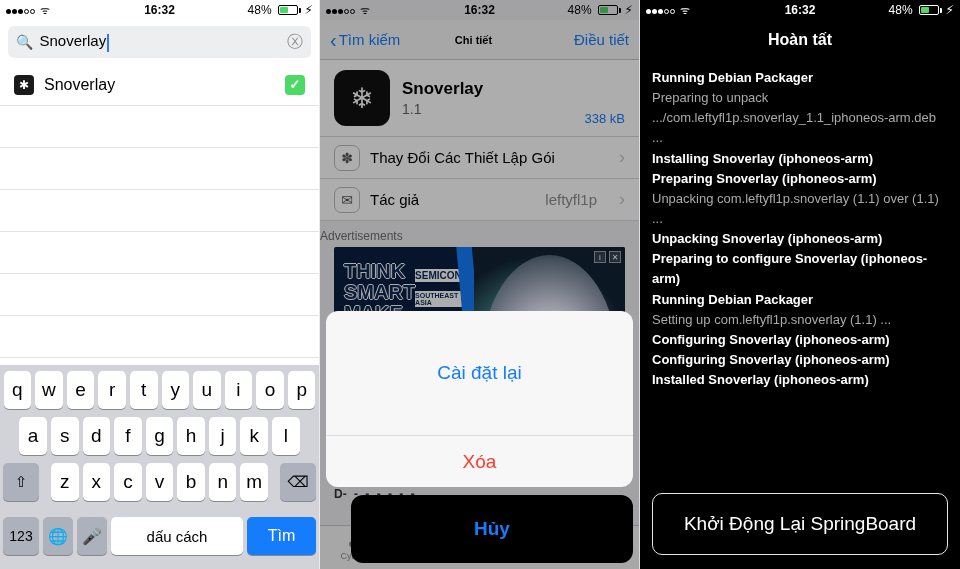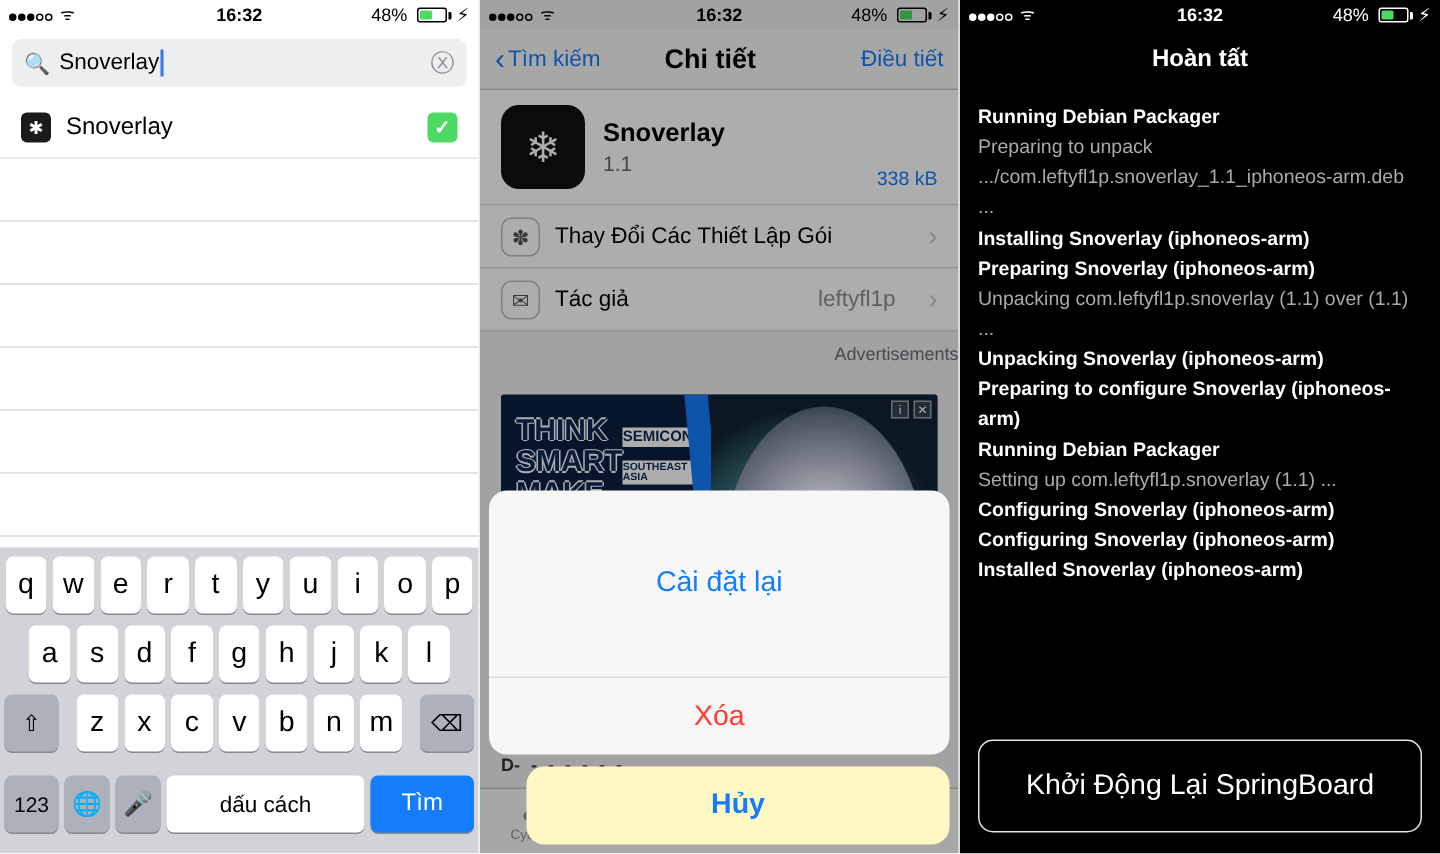--- a/index.html
+++ b/index.html
@@ -48,54 +48,54 @@
 .key.num { width: 36px; font-size: 14px; }
 .key.globe { width: 30px; font-size: 16px; }
 .key.mic { width: 30px; font-size: 16px; }
 .key.space { flex: 1; font-size: 15px; }
 .key.search-btn { width: 69px; background: #157dfb; color: #fff; font-size: 16px; }
 
 
 .p2 { background: #efeff4; }
 .dim-overlay { position: absolute; inset: 0; background: rgba(0,0,0,0.32); z-index: 5; }
 .nav { height: 40px; display: flex; align-items: center; justify-content: space-between; padding: 0 10px; background: #f7f7f8; border-bottom: 1px solid #c7c7cb; position: relative; }
-.nav .title { position: absolute; left: 0; right: 12px; text-align: center; font-weight: 600; font-size: 18px; }
+.nav .title { position: absolute; left: 0; right: 12px; text-align: center; font-weight: 600; font-size: 11px; }
 .nav .btn { color: #157dfb; font-size: 15px; display: flex; align-items: center; gap: 2px; z-index: 1; }
 .chev { font-size: 20px; line-height: 1; }
 .pkg-head { display: flex; align-items: center; padding: 10px 14px; background: #fff; border-bottom: 1px solid #d9d9de; }
 .pkg-icon { width: 56px; height: 56px; border-radius: 12px; background: #111; display: flex; align-items: center; justify-content: center; color: #fff; font-size: 28px; margin-right: 12px; }
 .pkg-title { font-weight: 700; font-size: 17px; }
 .pkg-ver { color: #666; font-size: 14px; margin-top: 2px; }
 .pkg-size { color: #157dfb; font-size: 13px; margin-left: auto; align-self: flex-end; }
 .cell { background: #fff; border-bottom: 1px solid #d9d9de; height: 42px; display: flex; align-items: center; padding: 0 14px; font-size: 15px; }
 .cell .ci { width: 26px; height: 26px; border: 1px solid #bbb; border-radius: 7px; margin-right: 10px; display: flex; align-items: center; justify-content: center; color: #555; font-size: 14px; }
 .cell .label { flex: 1; }
 .cell .val { color: #8e8e93; margin-right: 22px; }
 .cell .disc { color: #c7c7cc; font-size: 18px; }
-.adv-label { text-align: right; font-size: 12px; color: #6d6d72; padding: 8px 0 20px; }
+.adv-label { text-align: left; font-size: 12px; color: #6d6d72; padding: 8px 0 4px; }
 .ad { margin: 0 14px; height: 226px; background: #0a2042; border-radius: 2px; position: relative; overflow: hidden; color: #fff; display: flex; }
 .ad-left { width: 48%; padding: 14px 10px; display: flex; }
 .ad-head { font-family: Arial Black, Arial, sans-serif; font-weight: 900; font-size: 20px; line-height: 1.05; color: #0c2a55; text-shadow: -1px 0 #fff, 1px 0 #fff, 0 -1px #fff, 0 1px #fff; }
 .ad-sub { margin-top: 8px; font-size: 10px; font-weight: 800; color: #0c2a55; background: #fff; display: inline-block; padding: 1px 0; }
 .ad-info { margin-top: 6px; font-size: 7px; line-height: 1.3; color: #cfe; }
 .ad-url { margin-top: auto; font-size: 7px; color: #cfe; }
 .ad-right { flex: 1; position: relative; background: radial-gradient(circle at 40% 45%, #5aa 0 22%, #123 60%); }
 .robot { position: absolute; inset: 8px; border-radius: 50%; background: radial-gradient(circle at 50% 40%, #eef 0 20%, #678 55%, transparent 70%); }
 .chevron-band { position: absolute; left: 42%; top: 0; bottom: 0; width: 26px; background: #157dfb; clip-path: polygon(0 0, 60% 0, 100% 50%, 60% 100%, 0 100%, 40% 50%); }
 .ad-cta { position: absolute; right: 16px; bottom: 10px; background: #2a6ee0; color: #fff; font-size: 9px; font-weight: 700; padding: 4px 10px; border-radius: 2px; }
 .ad-x { position: absolute; right: 4px; top: 4px; display: flex; gap: 3px; }
 .ad-x span { width: 12px; height: 12px; background: rgba(255,255,255,0.15); border: 1px solid rgba(255,255,255,0.5); color: #fff; font-size: 8px; display: flex; align-items: center; justify-content: center; }
 .sect { font-size: 12px; color: #333; padding: 14px 14px 0; font-weight: 600; }
 
 .sheet { position: absolute; left: 6px; right: 6px; bottom: 6px; z-index: 10; }
 .sheet-grp { background: #f7f7f8; border-radius: 12px; overflow: hidden; margin-bottom: 8px; }
 .sheet-btn { height: 52px; display: flex; align-items: center; justify-content: center; font-size: 19px; color: #157dfb; margin-top: 36px; }
 .sheet-btn.destructive { color: #ff3b30; }
 .sheet-btn + .sheet-btn { border-top: 1px solid #d9d9de; }
-.sheet-cancel { background: #fef9c3; border-radius: 12px; height: 52px; display: flex; align-items: center; justify-content: center; font-size: 19px; font-weight: 600; color: #157dfb; margin-left: 25px; }
+.sheet-cancel { background: #000000; border-radius: 12px; height: 68px; display: flex; align-items: center; justify-content: center; font-size: 19px; font-weight: 600; color: #157dfb; margin-left: 25px; }
 .tabbar { position: absolute; bottom: 0; left: 0; right: 0; height: 44px; background: #f7f7f8; border-top: 1px solid #c7c7cb; display: flex; z-index: 0; }
 .tab { flex: 1; display: flex; flex-direction: column; align-items: center; justify-content: center; font-size: 9px; color: #8e8e93; }
 .tab.sel { color: #157dfb; }
 .tab .ti { height: 16px; font-size: 14px; }
 
 
 .p3 { background: #000; color: #fff; }
 .p3 .status { color: #fff; }
 .p3-title { height: 40px; line-height: 40px; text-align: center; font-weight: 600; font-size: 16px; }
 .log { padding: 8px 12px; font-size: 13px; line-height: 1.55; }

